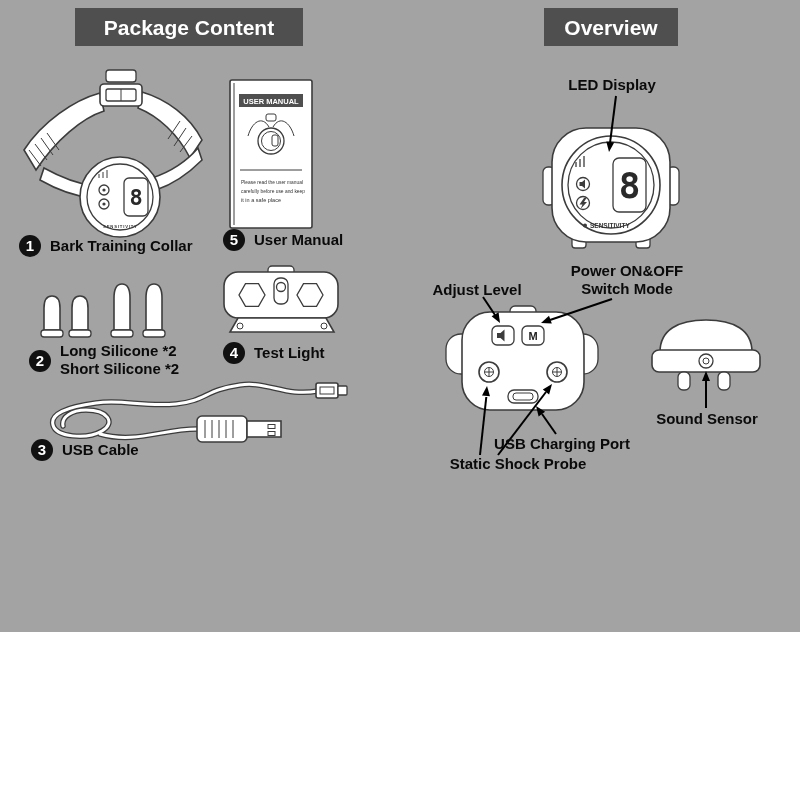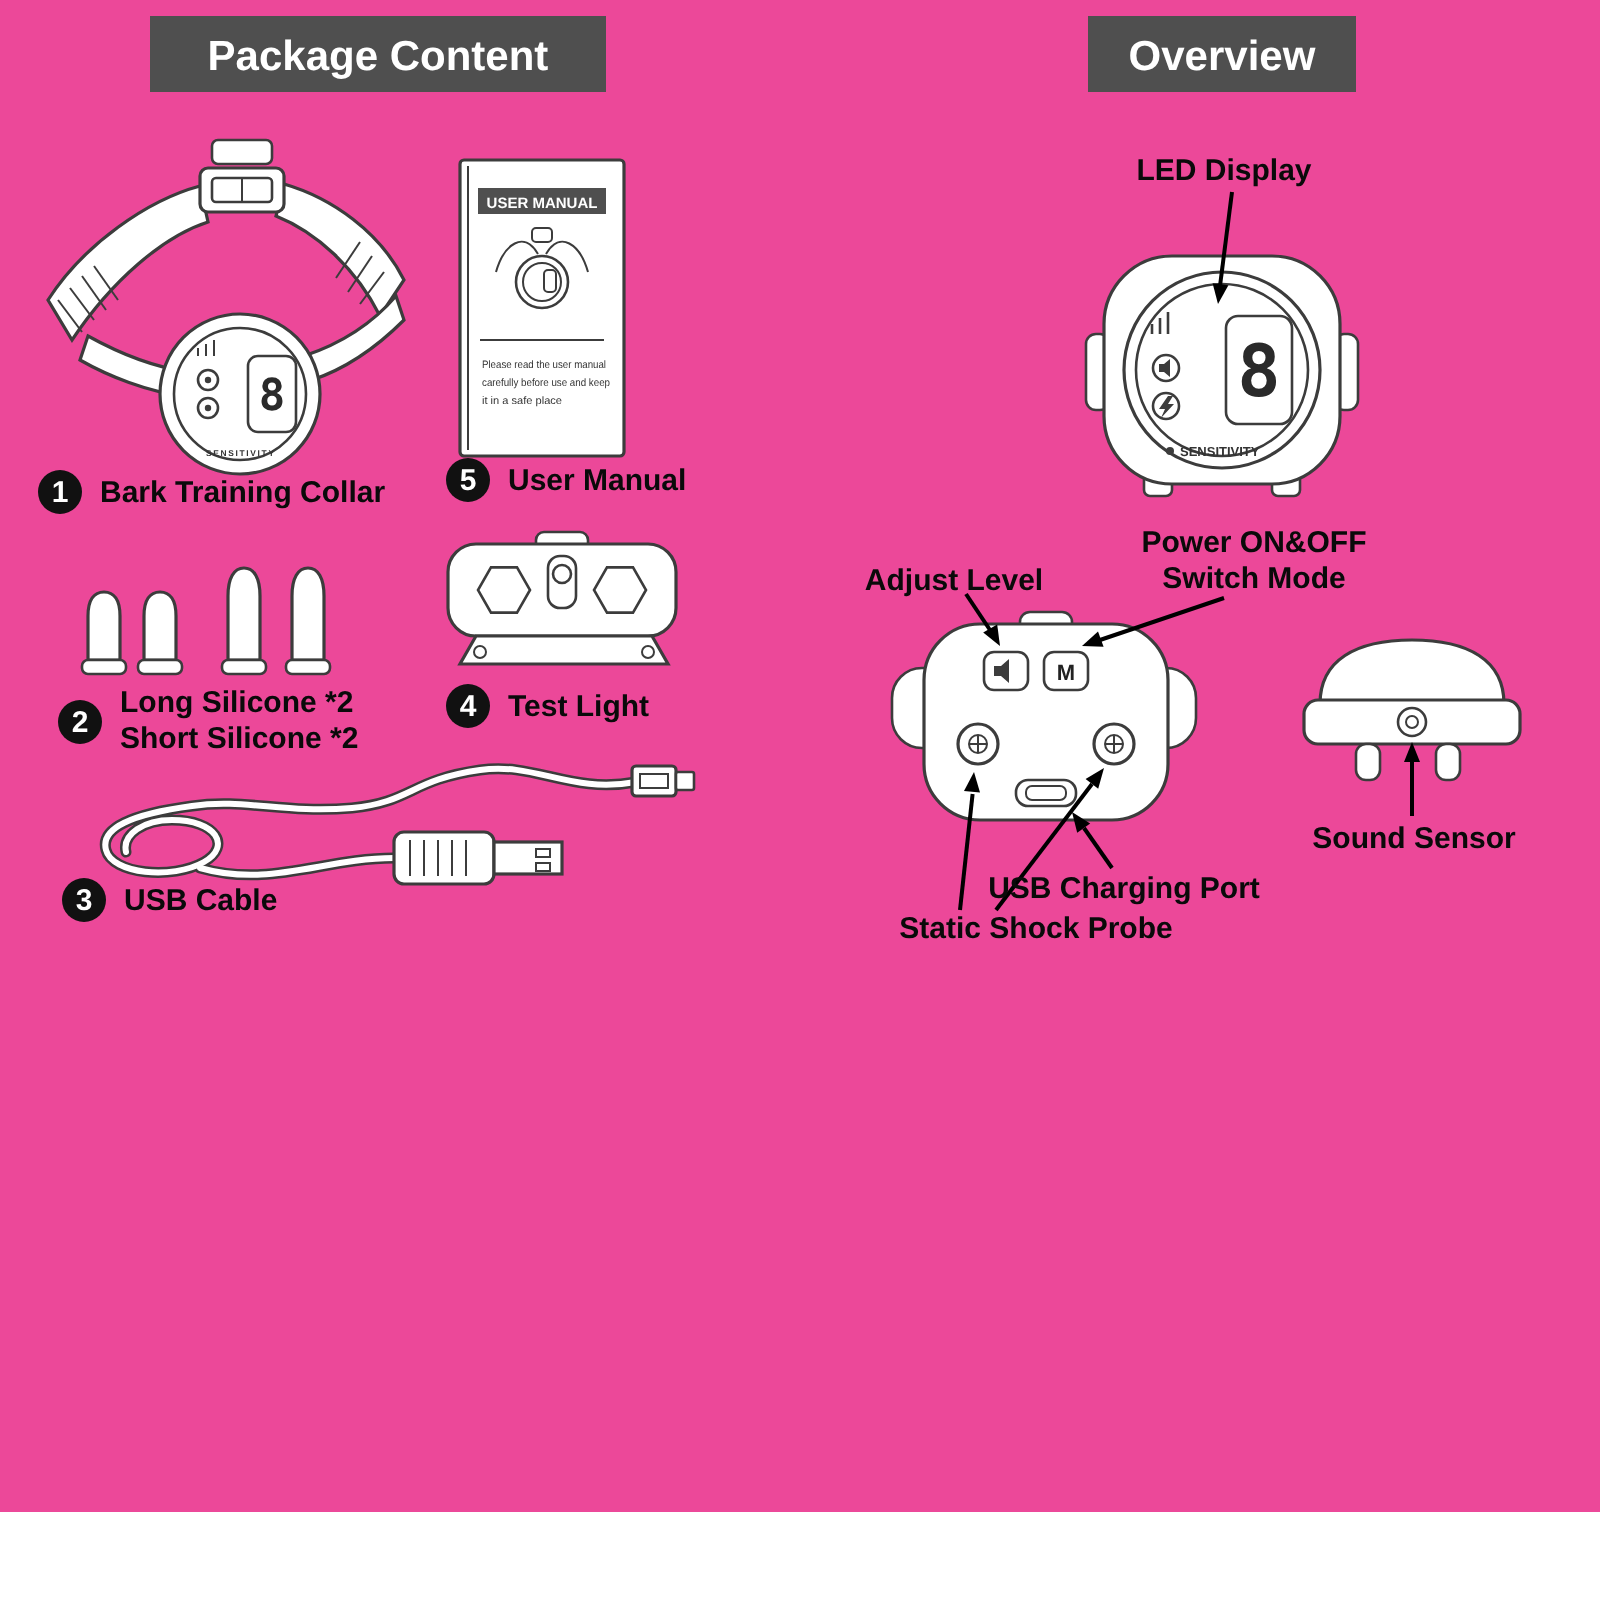--- a/index.html
+++ b/index.html
@@ -1,16 +1,16 @@
 <!DOCTYPE html>
 <html><head>
 <meta charset="utf-8">
 <style>
   html,body{margin:0;padding:0;background:#fff;}
-  .stage{position:relative;width:800px;height:756px;background:#ec4899;font-family:"Liberation Sans",sans-serif;overflow:hidden;}
+  .stage{position:relative;width:800px;height:632px;background:#a3a3a3;font-family:"Liberation Sans",sans-serif;overflow:hidden;}
   svg text{font-family:"Liberation Sans",sans-serif;}
   .ol{fill:#fff;stroke:#3c3c3c;stroke-width:1.6;}
   .ol2{fill:#fff;stroke:#3c3c3c;stroke-width:1.3;}
   .ln{fill:none;stroke:#3c3c3c;stroke-width:1.3;}
   .thn{fill:none;stroke:#3c3c3c;stroke-width:1;}
   .dark{fill:#3c3c3c;}
   .hdrbar{fill:#4f4f4f;}
   .hdr{font-size:21px;font-weight:bold;fill:#ffffff;text-anchor:middle;}
   .lbl{font-size:15px;font-weight:bold;fill:#0a0a0a;}
   .lblc{font-size:15px;font-weight:bold;fill:#0a0a0a;text-anchor:middle;}

